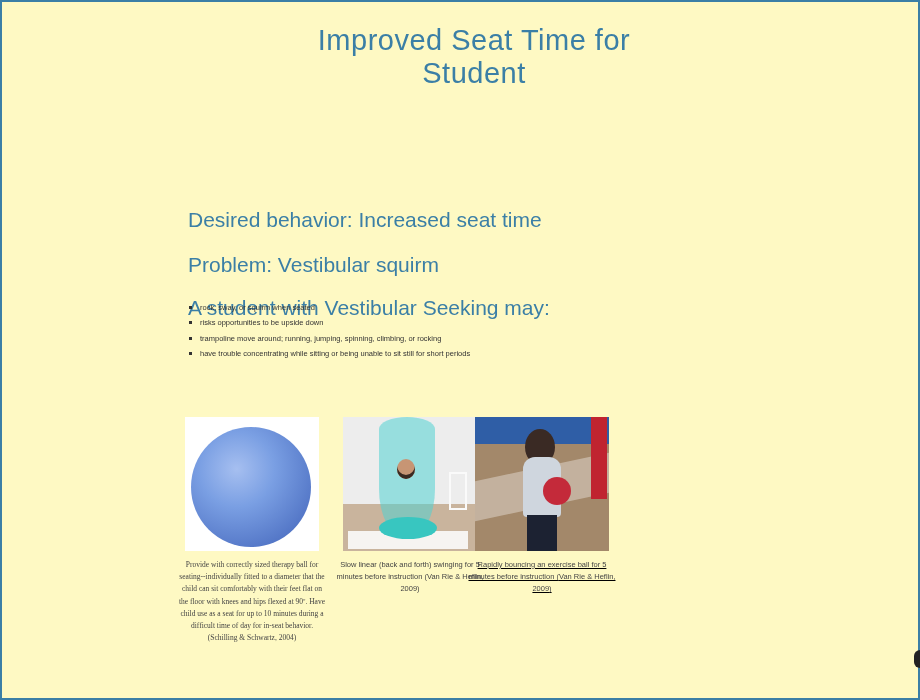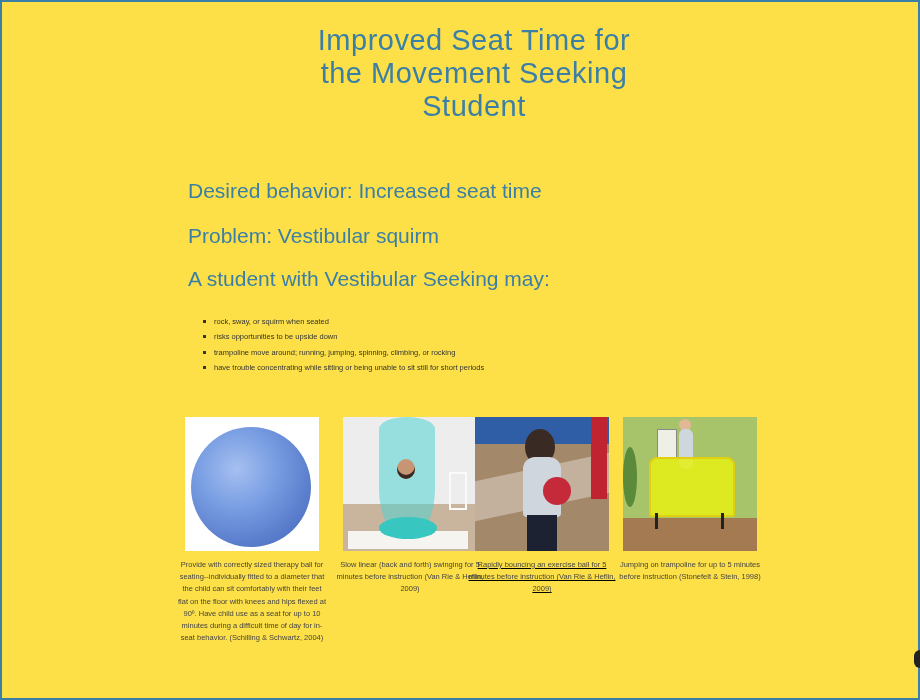--- a/index.html
+++ b/index.html
@@ -1,23 +1,23 @@
 <!DOCTYPE html>
 <html><head>
 <meta charset="utf-8">
 <style>
   html, body { margin: 0; padding: 0; }
   body { width: 920px; height: 700px; background: #ffffff; font-family: "Liberation Sans", sans-serif; overflow: hidden; position: relative; }
-  .frame { position: absolute; left: 0; top: 0; width: 916px; height: 696px; border: 2px solid #3b7fa6; background: #fde047; }
+  .frame { position: absolute; left: 0; top: 0; width: 916px; height: 696px; border: 2px solid #3b7fa6; background: #fef9c3; }
   .title { position: absolute; left: 270px; top: 22px; width: 404px; text-align: center; color: #3b7fa6; font-size: 29px; line-height: 33px; font-weight: 300; letter-spacing: 0.5px; }
-  .h2 { position: absolute; left: 186px; color: #3b7fa6; font-size: 21px; font-weight: 300; white-space: nowrap; }
+  .h2 { position: absolute; left: 186px; color: #3b7fa6; font-size: 21px; font-weight: 300; white-space: nowrap; margin-top: 29px; }
   .h2.desired { top: 177px; }
   .h2.problem { top: 222px; }
   .h2.may { top: 265px; }
-  ul.bullets { position: absolute; left: 186px; top: 298px; margin: 14px; padding: 0; list-style: none; }
+  ul.bullets { position: absolute; left: 186px; top: 298px; margin: 0; padding: 0; list-style: none; }
   ul.bullets li { font-size: 7.5px; color: #333; line-height: 15.3px; white-space: nowrap; position: relative; padding-left: 12px; }
   ul.bullets li::before { content: ""; position: absolute; left: 1px; top: 6px; width: 3px; height: 3px; background: #333; }
   .card { position: absolute; top: 415px; width: 148px; }
   .pic { width: 134px; height: 134px; margin: 0 auto; position: relative; overflow: hidden; }
   .caption { font-size: 7.5px; color: #444; text-align: center; line-height: 12.2px; margin-top: 8px; }
   
   .pic.ball { background: #fff; }
   .pic.ball .sphere { position: absolute; left: 6px; top: 10px; width: 120px; height: 120px; border-radius: 50%; background: radial-gradient(circle at 38% 35%, #a6bff0 0%, #7a9fe3 35%, #5578c8 75%, #3f5fae 100%); }
   
   .pic.swing { background: linear-gradient(#ededed 0 65%, #c9b49d 65% 100%); }
@@ -44,36 +44,35 @@
   .pic.tramp .leg1 { left: 32px; } .pic.tramp .leg2 { left: 98px; }
   .pic.tramp .plant { position: absolute; left: 0; top: 30px; width: 14px; height: 60px; background: #5a8a3a; border-radius: 50%; }
   .side-tab { position: absolute; right: 0px; top: 650px; width: 6px; height: 18px; background: #222; border-radius: 8px 0 0 8px; }
 </style>
 </head>
 <body>
 
 <div class="frame">
   <div class="title">
     <div>Improved Seat Time for</div>
-    <div>the Movement Seeking</div>
     <div>Student</div>
   </div>
 
   <div class="h2 desired">Desired behavior: Increased seat time</div>
   <div class="h2 problem">Problem: Vestibular squirm</div>
   <div class="h2 may">A student with Vestibular Seeking may:</div>
 
   <ul class="bullets">
     <li>rock, sway, or squirm when seated</li>
     <li>risks opportunities to be upside down</li>
     <li>trampoline move around; running, jumping, spinning, climbing, or rocking</li>
     <li>have trouble concentrating while sitting or being unable to sit still for short periods</li>
   </ul>
 
-  <div class="card" style="left:176px;">
+  <div class="card" style="left:176px;font-family:Liberation Serif, serif;">
     <div class="pic ball">
       <div class="sphere"></div>
     </div>
     <div class="caption">Provide with correctly sized therapy ball for seating--individually fitted to a diameter that the child can sit comfortably with their feet flat on the floor with knees and hips flexed at 90º. Have child use as a seat for up to 10 minutes during a difficult time of day for in-seat behavior. (Schilling &amp; Schwartz, 2004)</div>
   </div>
 
   <div class="card" style="left:334px;">
     <div class="pic swing">
       <div class="rug"></div>
         <div class="chair"></div>
@@ -89,26 +88,14 @@
       <div class="light"></div>
         <div class="person"></div>
         <div class="kidhead"></div>
         <div class="kid"></div>
         <div class="legs"></div>
         <div class="rball"></div>
     </div>
     <div class="caption">Rapidly bouncing an exercise ball for 5 minutes before instruction (Van Rie &amp; Heflin, 2009)</div>
   </div>
 
-  <div class="card" style="left:614px;">
-    <div class="pic tramp">
-      <div class="plant"></div>
-        <div class="frameart"></div>
-        <div class="girlhead"></div>
-        <div class="girl"></div>
-        <div class="net"></div>
-        <div class="leg1"></div>
-        <div class="leg2"></div>
-    </div>
-    <div class="caption">Jumping on trampoline for up to 5 minutes before instruction (Stonefelt &amp; Stein, 1998)</div>
-  </div>
 </div>
 <div class="side-tab"></div>
 
 </body></html>

